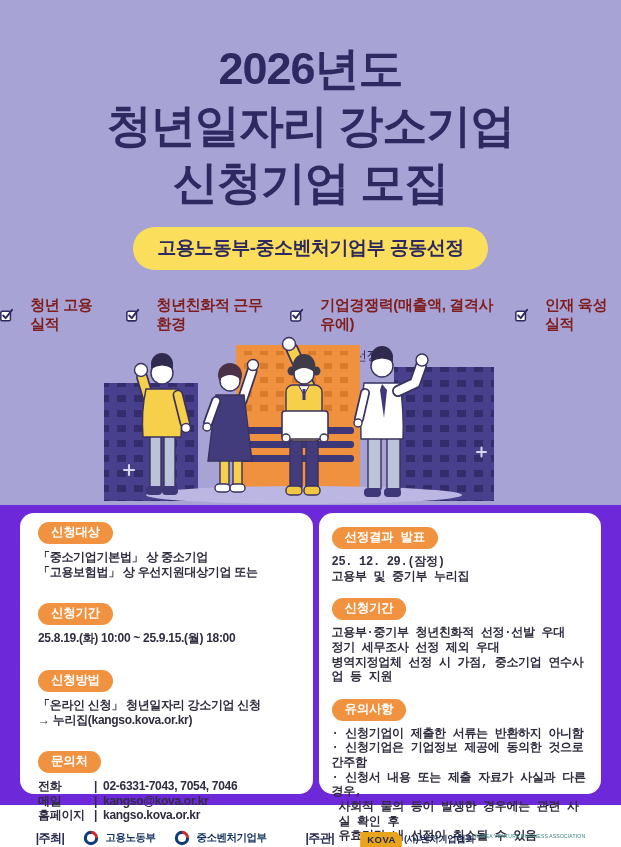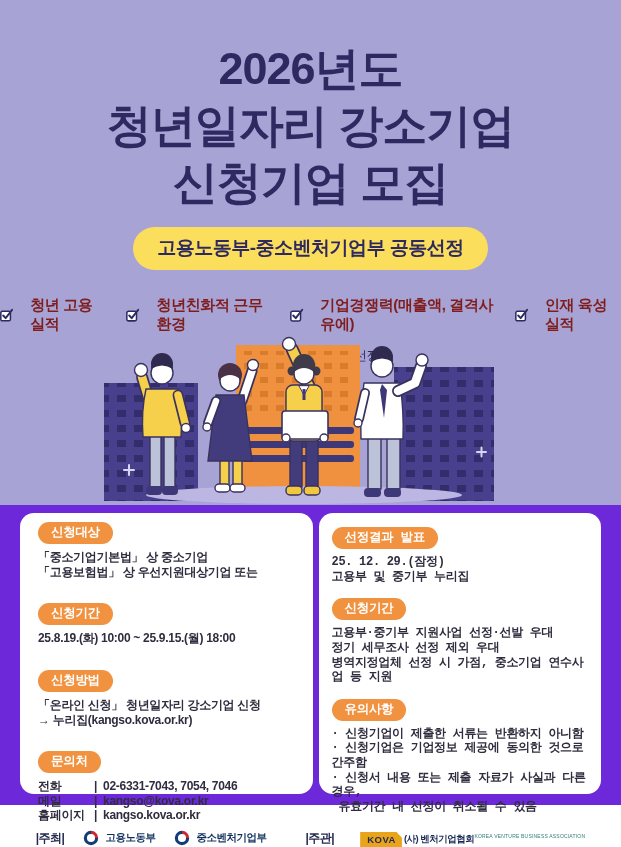--- a/index.html
+++ b/index.html
@@ -258,31 +258,32 @@
       <div class="sec">
         <span class="pill">선정결과 발표</span>
         <div class="lines">
           <div class="big">25. 12. 29.(잠정)</div>
           <div>고용부 및 중기부 누리집</div>
         </div>
       </div>
       <div class="sec">
         <span class="pill">신청기간</span>
         <div class="lines">
-          <div>고용부·중기부 지원사업 선정·선발 우대</div>
+          <div>고용부·중기부 청년친화적 선정·선발 우대</div>
           <div>정기 세무조사 선정 제외 우대</div>
           <div>병역지정업체 선정 시 가점, 중소기업 연수사업 등 지원</div>
         </div>
       </div>
       <div class="sec">
         <span class="pill">유의사항</span>
         <div class="lines">
           <div>· 신청기업이 제출한 서류는 반환하지 아니함</div>
           <div>· 신청기업은 기업정보 제공에 동의한 것으로 간주함</div>
           <div>· 신청서 내용 또는 제출 자료가 사실과 다른 경우,</div>
+          <div class="cont">사회적 물의 등이 발생한 경우에는 관련 사실 확인 후</div>
           <div class="cont">유효기간 내 선정이 취소될 수 있음</div>
         </div>
       </div>
     </div>
   </section>
 
   <footer class="footer">
     <span class="credit-label">|주최|</span>
 
     <span class="gov-org">

